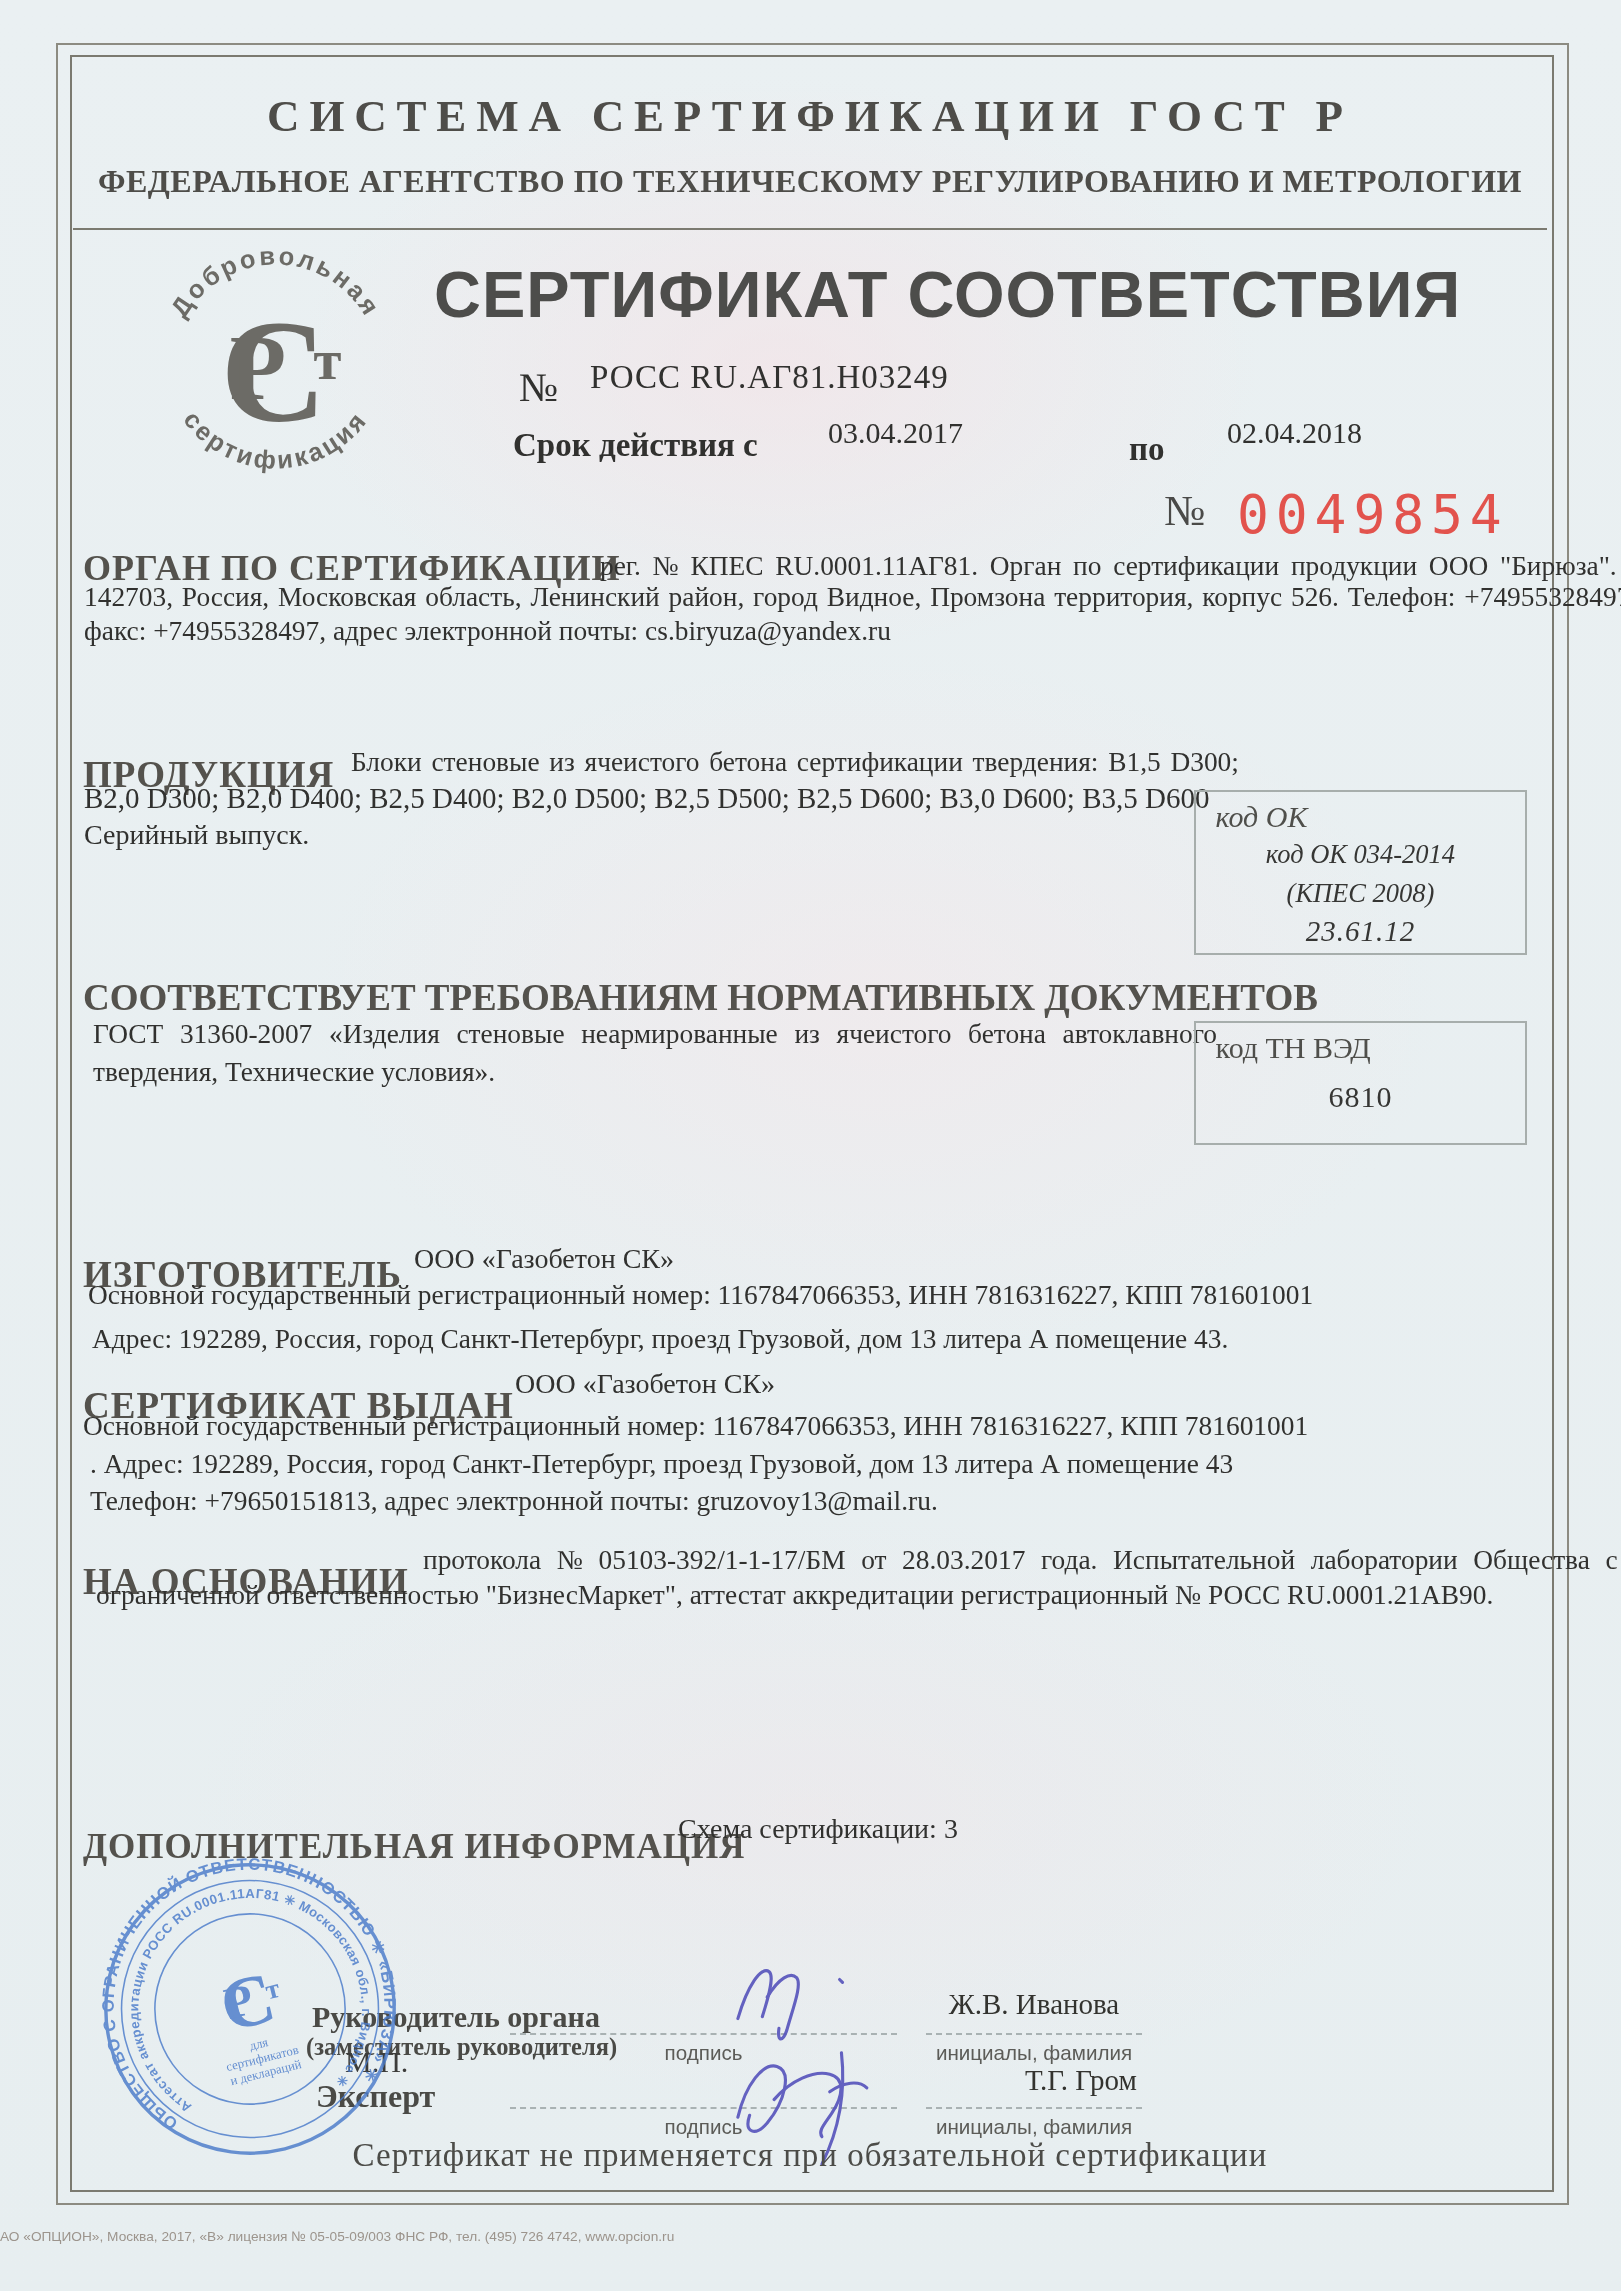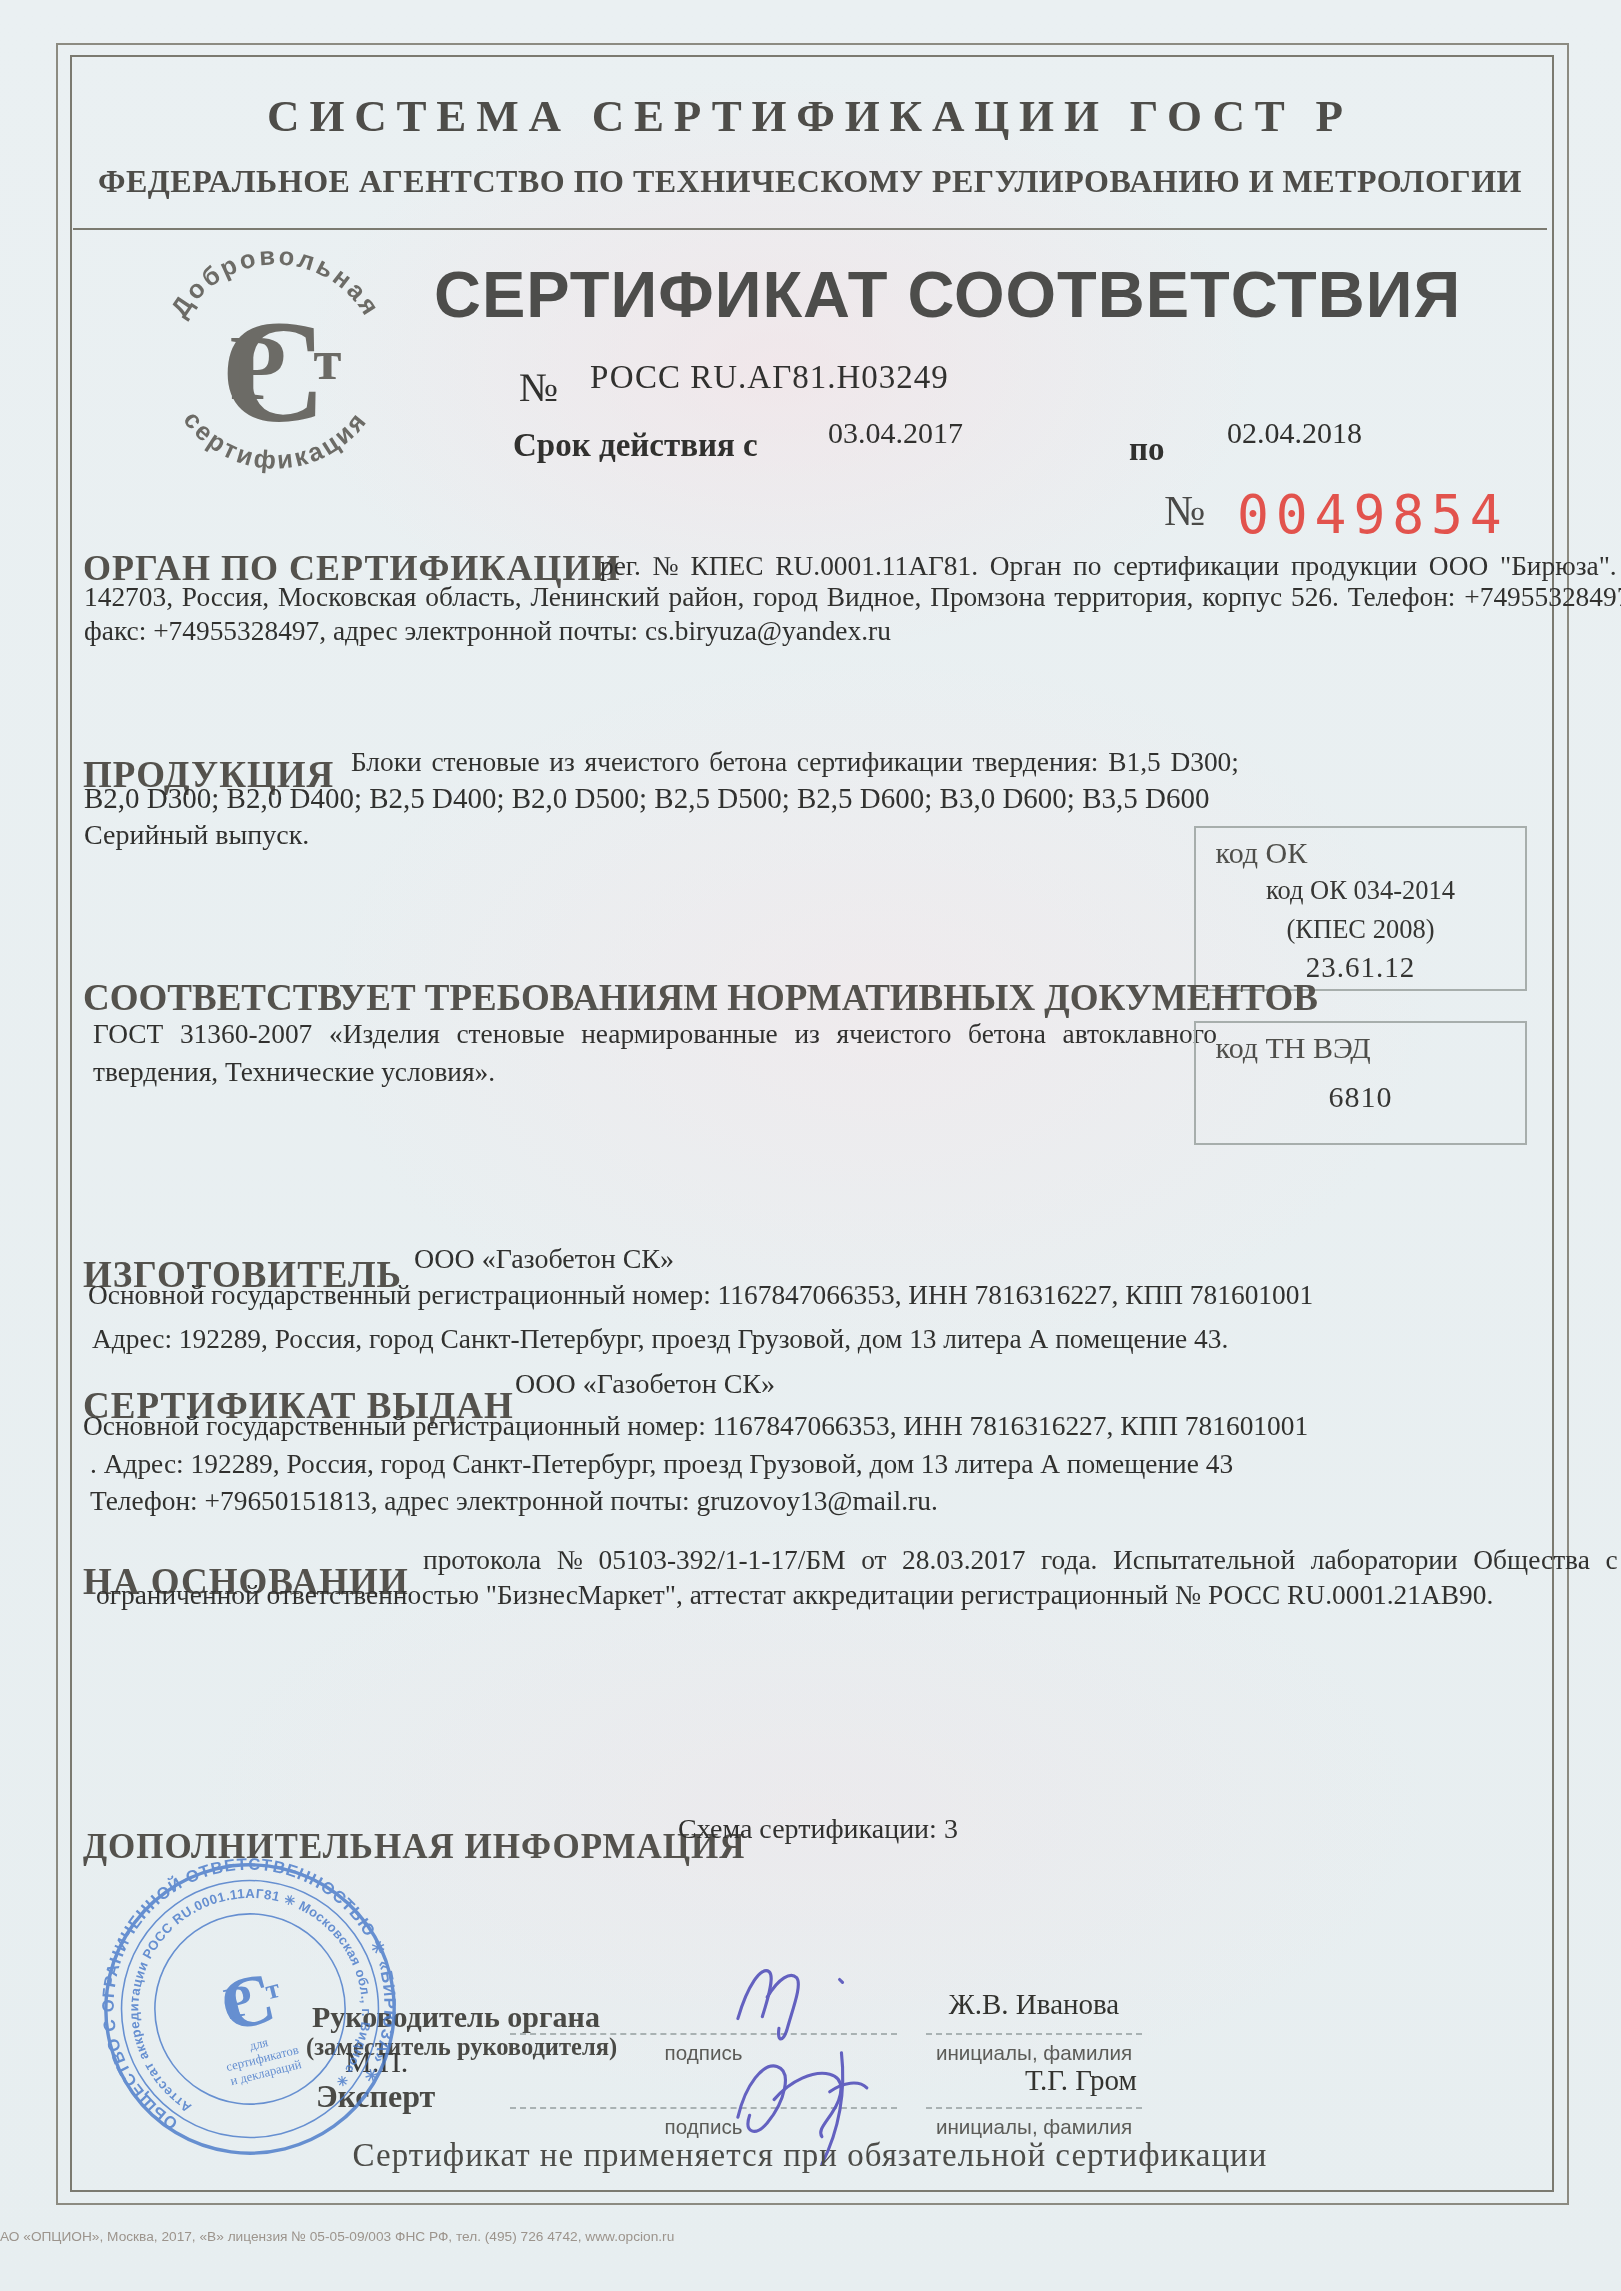--- a/index.html
+++ b/index.html
@@ -77,21 +77,21 @@
   <div class="abs slabel" style="left:83px;top:547px;">ОРГАН ПО СЕРТИФИКАЦИИ</div>
   <div class="abs b" style="left:600px;top:551px;word-spacing:4.9px;">рег. № КПЕС RU.0001.11АГ81. Орган по сертификации продукции ООО "Бирюза".</div>
   <div class="abs b" style="left:84px;top:582px;word-spacing:2px;">142703, Россия, Московская область, Ленинский район, город Видное, Промзона территория, корпус 526. Телефон: +74955328497,</div>
   <div class="abs b" style="left:84px;top:616px;">факс: +74955328497, адрес электронной почты: cs.biryuza@yandex.ru</div>
 
   <div class="abs slabel" style="left:83px;top:753px;font-size:37px;">ПРОДУКЦИЯ</div>
   <div class="abs b" style="left:351px;top:747px;word-spacing:2.9px;">Блоки стеновые из ячеистого бетона сертификации твердения: В1,5 D300;</div>
   <div class="abs b" style="left:84px;top:782px;font-size:29px;">В2,0 D300; В2,0 D400; В2,5 D400; В2,0 D500; В2,5 D500; В2,5 D600; В3,0 D600; В3,5 D600</div>
   <div class="abs b" style="left:84px;top:819px;font-size:28px;">Серийный выпуск.</div>
 
-  <div class="abs cbox" style="left:1194px;top:826px;width:329px;height:161px;">
+  <div class="abs cbox" style="left:1194px;top:790px;width:329px;height:161px;font-style:italic;">
     <div class="cl">код ОК</div>
     <div class="cv" style="top:47px;">код ОК 034-2014</div>
     <div class="cv" style="top:86px;">(КПЕС 2008)</div>
     <div class="cv" style="top:123px;font-size:29px;letter-spacing:1px;">23.61.12</div>
   </div>
 
   <div class="abs slabel" style="left:83px;top:976px;font-size:37px;letter-spacing:0;">СООТВЕТСТВУЕТ ТРЕБОВАНИЯМ НОРМАТИВНЫХ ДОКУМЕНТОВ</div>
   <div class="abs b" style="left:93px;top:1019px;word-spacing:9.8px;">ГОСТ 31360-2007 «Изделия стеновые неармированные из ячеистого бетона автоклавного</div>
   <div class="abs b" style="left:93px;top:1057px;">твердения, Технические условия».</div>
 

